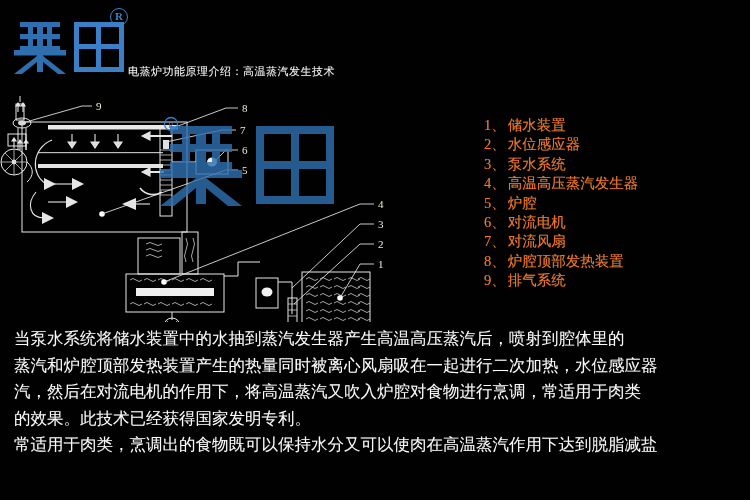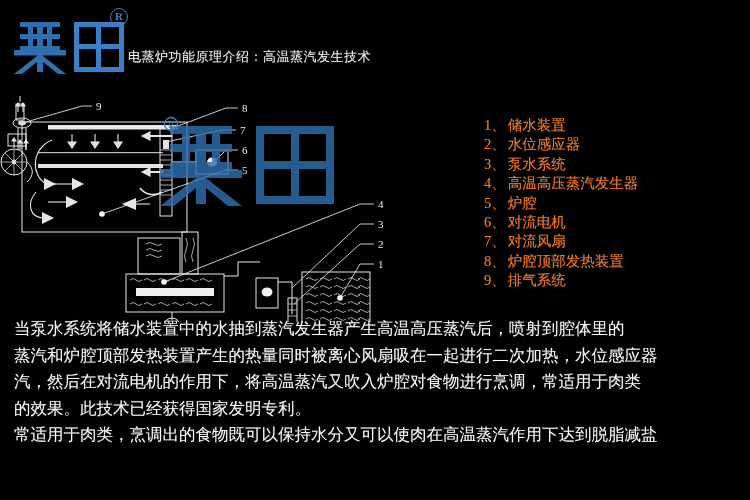--- a/index.html
+++ b/index.html
@@ -40,22 +40,22 @@
     border-radius: 50%;
     color: #3b80c6;
     font-size: 11px;
     line-height: 15px;
     text-align: center;
     font-family: "Liberation Serif", serif;
     font-weight: bold;
   }
   .header-title {
     position: absolute;
-    left: 128px; top: 48px;
-    font-size: 13px;
+    left: 128px; top: 64px;
+    font-size: 11px;
     letter-spacing: 0.5px;
     color: #f2f2f2;
     white-space: nowrap;
     font-family: Liberation Sans, sans-serif;
     text-shadow: 0 0 1px rgba(255,255,255,0.35);
   }
 
   
   .diagram-wrap {
     position: absolute;
@@ -87,21 +87,21 @@
     text-shadow: 0 0 1px rgba(255,255,255,0.3);
   }
   .legend-num {
     font-family: "Liberation Serif", "DejaVu Serif", serif;
     padding-right: 2px;
   }
 
   
   .para {
     position: absolute;
-    left: 14px; top: 316px;
+    left: 14px; top: 326px;
     width: 726px;
   }
   .para-line {
     font-size: 16.5px;
     line-height: 26.5px;
     color: #fafafa;
     white-space: nowrap;
     font-family: "DejaVu Sans", "Liberation Sans", sans-serif;
     text-shadow: 0 0 1px rgba(255,255,255,0.28);
   }

